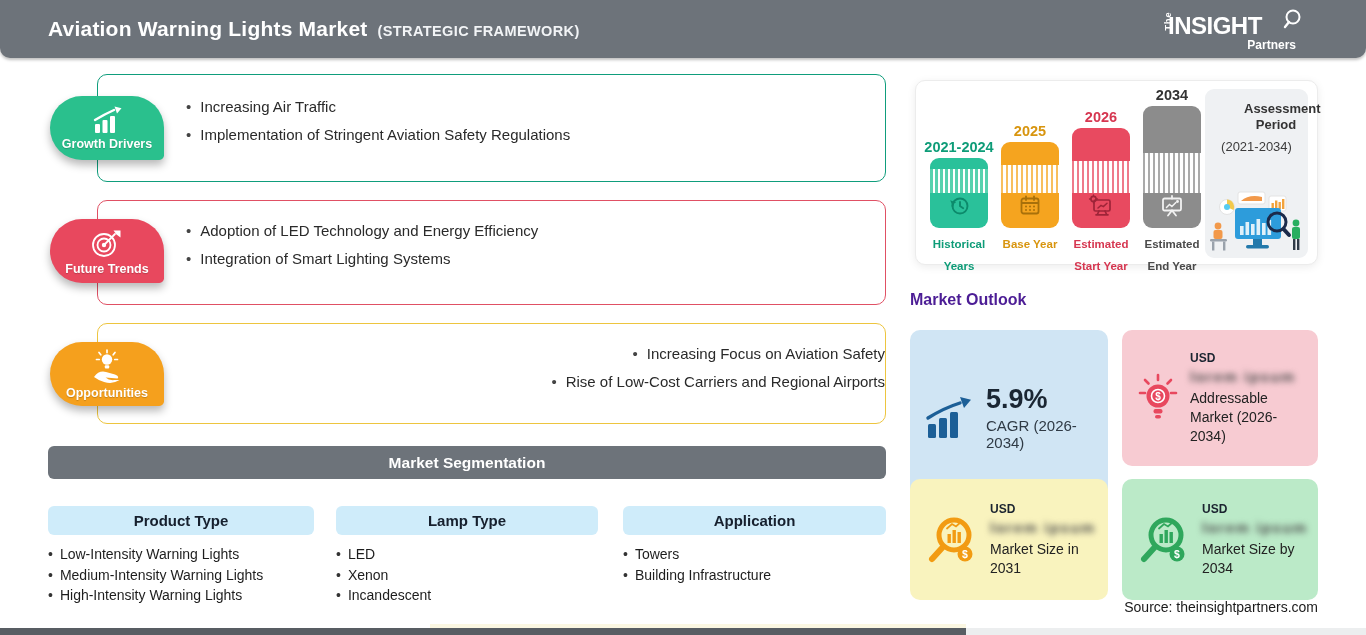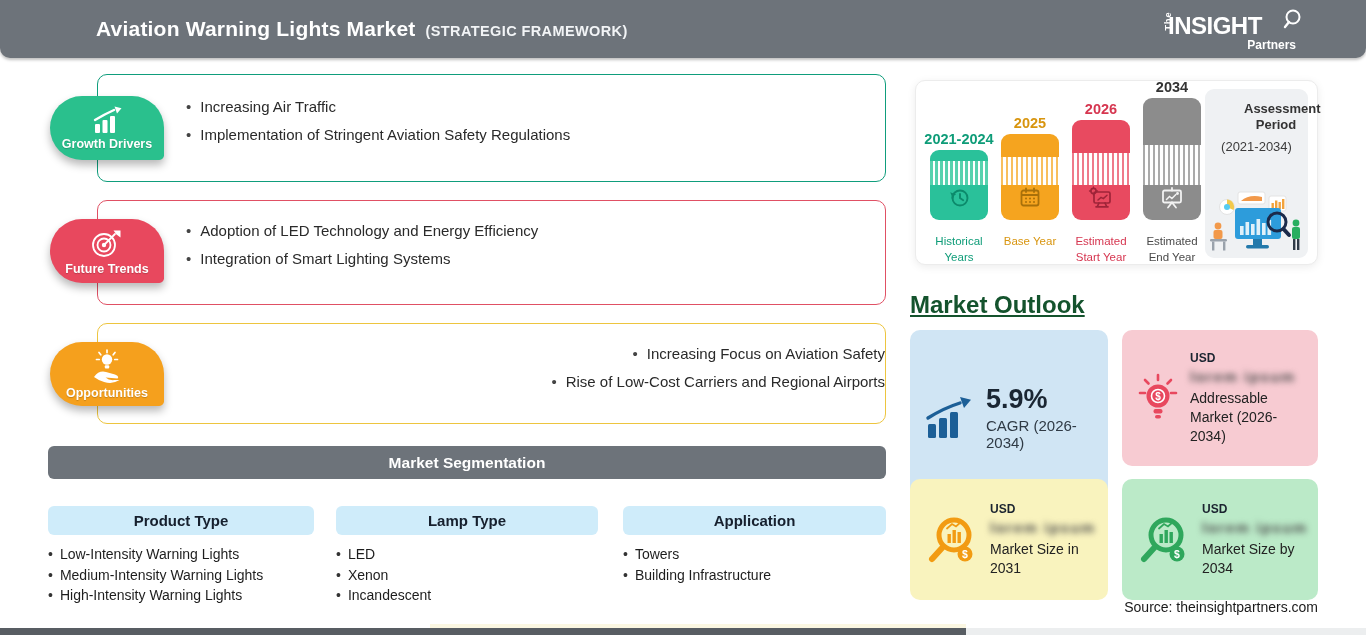--- a/index.html
+++ b/index.html
@@ -5,21 +5,21 @@
   * { margin:0; padding:0; box-sizing:border-box; }
   html,body { background:#fff; }
   body { font-family:"Liberation Sans", sans-serif; }
   .screen { position:relative; width:1366px; height:635px; background:#ffffff; overflow:hidden; }
 
   
   .header { position:absolute; left:0; top:0; width:1366px; height:58px;
             background:#6d737a; display:flex; align-items:center;
             border-radius:0 0 10px 10px; box-shadow:0 2px 3px rgba(0,0,0,.25); }
   .header-title-wrap { margin-left:48px; display:flex; align-items:baseline; gap:10px; }
-  .header-title { color:#ffffff; font-size:21px; font-weight:bold; letter-spacing:.2px;margin-left:48px; }
+  .header-title { color:#ffffff; font-size:21px; font-weight:bold; letter-spacing:.2px; }
   .header-subtitle { color:#f2f4f6; font-size:14.5px; font-weight:600; letter-spacing:.4px; }
   .logo { position:absolute; right:56px; top:10px; width:150px; height:40px; color:#fff; }
   .logo-the { position:absolute; left:-2px; top:6px; font-size:9px; font-weight:bold;
               transform:rotate(-90deg); letter-spacing:1px; }
   .logo-main { position:absolute; left:8px; top:2px; font-size:24px; font-weight:bold; letter-spacing:-.5px; }
   .logo-lens { position:absolute; right:6px; top:-2px; }
   .logo-sub { position:absolute; right:14px; bottom:-2px; font-size:12px; font-weight:bold; }
 
   
   .sec-box { position:absolute; left:97px; width:789px; background:#fff;
@@ -58,22 +58,22 @@
              background:#fff; border:1px solid #ececec; border-radius:10px;
              box-shadow:0 2px 8px rgba(0,0,0,.08); }
   .tl-bars { position:absolute; left:10px; top:6px; height:173px; display:flex;
              align-items:flex-end; gap:5px; }
   .tl-col { width:66px; display:flex; flex-direction:column; align-items:center; justify-content:flex-end; }
   .tl-year { font-size:14.5px; font-weight:bold; margin-bottom:3px; white-space:nowrap; }
   .tl-bar { width:58px; border-radius:9px; overflow:hidden; display:flex;
             flex-direction:column; justify-content:flex-end; align-items:center; }
   .tl-cap { width:100%; }
   .tl-icon { margin-bottom:9px; }
-  .tl-caption { font-size:11.5px; font-weight:normal; text-align:center; line-height:16px;
-                margin-top:13px; height:27px; }
+  .tl-caption { font-size:11.5px; font-weight:bold; text-align:center; line-height:22px;
+                margin-top:5px; height:27px; }
   .tl-green  .tl-bar { background:#2ac19a; height:70px; }
   .tl-green  .tl-cap { height:24px; background:repeating-linear-gradient(90deg,#57d2ae 0 2.5px,#fff 2.5px 5px); }
   .tl-green  .tl-year, .tl-green .tl-caption { color:#0e9c78; }
   .tl-orange .tl-bar { background:#f5a41f; height:86px; }
   .tl-orange .tl-cap { height:28px; background:repeating-linear-gradient(90deg,#f8bf5e 0 2.5px,#fff 2.5px 5px); }
   .tl-orange .tl-year, .tl-orange .tl-caption { color:#d8950f; }
   .tl-red    .tl-bar { background:#e84a60; height:100px; }
   .tl-red    .tl-cap { height:32px; background:repeating-linear-gradient(90deg,#ef7a8a 0 2.5px,#fff 2.5px 5px); }
   .tl-red    .tl-year, .tl-red .tl-caption { color:#d63650; }
   .tl-gray   .tl-bar { background:#8c8c8c; height:122px; }
@@ -81,21 +81,21 @@
   .tl-gray   .tl-year { color:#333; }
   .tl-gray   .tl-caption { color:#4a4a4a; }
 
   .assessment { position:absolute; right:9px; top:8px; width:103px; height:169px;
                 background:#eff1f3; border-radius:9px; text-align:center; padding-top:12px; }
   .assessment-title { font-size:13px; font-weight:bold; color:#333; line-height:16px;padding-left:39px; }
   .assessment-range { font-size:13px; color:#3c3c3c; margin-top:6px; }
   .assessment-illustration { position:absolute; left:3px; bottom:4px; }
 
   
-  .outlook-title { position:absolute; left:910px; top:291px; font-size:24px; font-weight:bold; color:#14532d;text-decoration:underline; }
+  .outlook-title { position:absolute; left:910px; top:291px; font-size:16px; font-weight:bold; color:#4c1d95; }
   .card { position:absolute; border-radius:10px; display:flex; align-items:center; }
   .card-blue  { left:910px;  top:330px; width:198px; height:175px; background:#d0e5f4; }
   .card-pink  { left:1122px; top:330px; width:196px; height:136px; background:#f7cbd2; }
   .card-yellow{ left:910px;  top:479px; width:198px; height:121px; background:#f9f3be; }
   .card-green { left:1122px; top:479px; width:196px; height:121px; background:#bbeac8; }
   .card-icon { flex:0 0 auto; margin-left:14px; }
   .card-body { margin-left:10px; margin-right:8px; }
   .cagr-value { font-size:27px; font-weight:bold; color:#1a2633; line-height:30px; }
   .cagr-label { font-size:15px; color:#2f3a45; margin-top:3px; }
   .usd { font-size:12px; font-weight:bold; color:#1b2430; }

